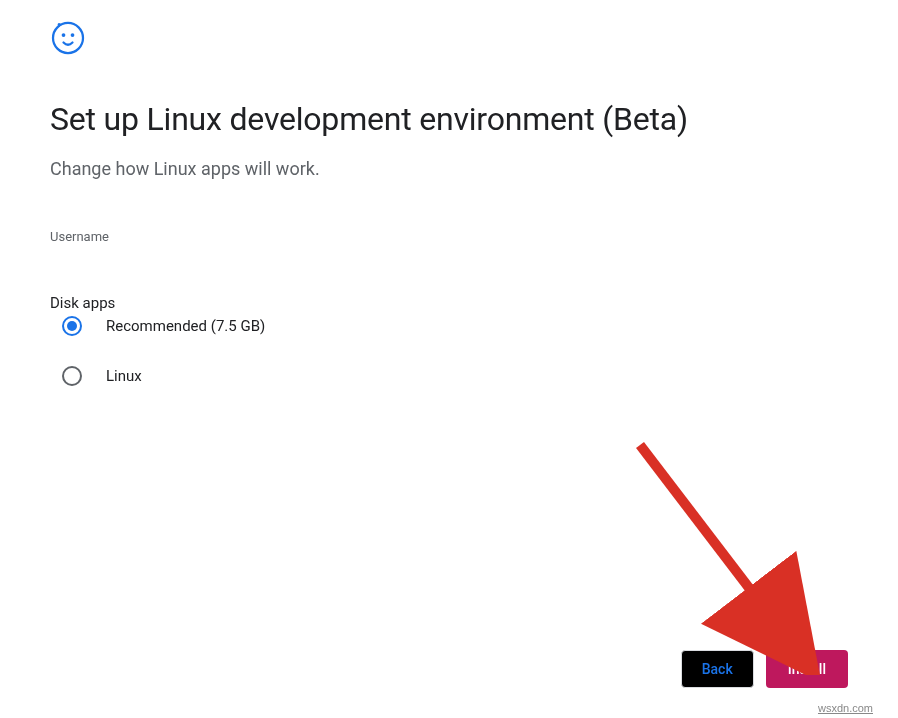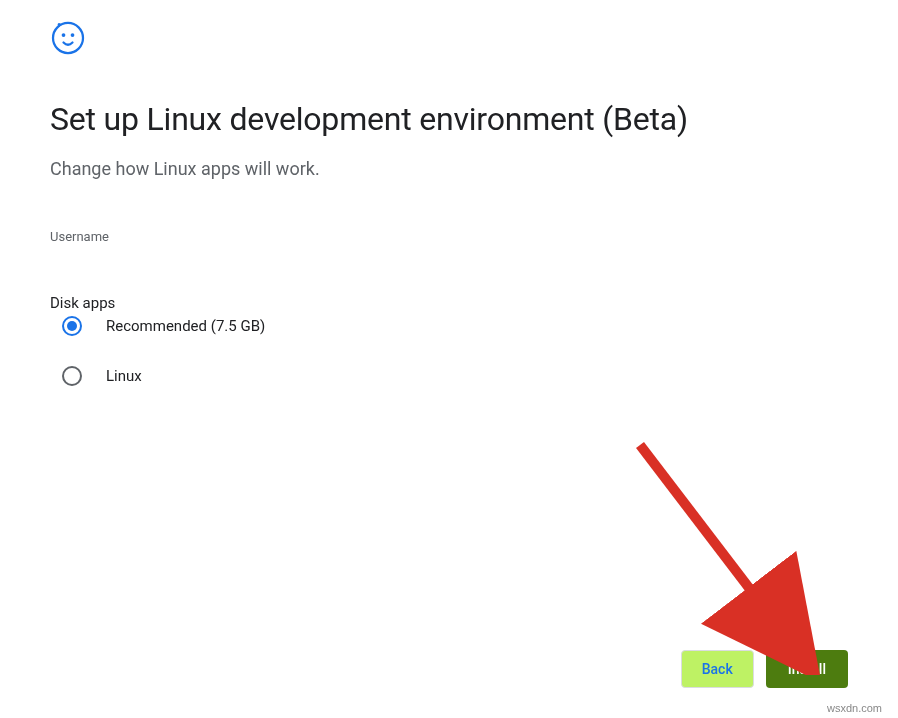--- a/index.html
+++ b/index.html
@@ -109,41 +109,42 @@
     }
     .btn {
       padding: 10px 20px;
       font-size: 14px;
       border-radius: 4px;
       cursor: pointer;
       font-family: inherit;
       font-weight: 500;
     }
     .btn-back {
-      background: #bef264;
+      background: #000000;
       color: #1a73e8;
       border: 1px solid #dadce0;
     }
     .btn-install {
-      background: #4d7c0f;
+      background: #be185d;
       color: #fff;
       border: none;
       padding: 10px 22px;
     }
     .arrow {
       position: absolute;
       pointer-events: none;
     }
     .watermark {
       position: absolute;
       bottom: 4px;
-      right: 16px;
+      right: 25px;
       font-size: 11px;
       color: #888;
       font-family: Arial, sans-serif;
+      text-decoration: underline;
     }
   </style>
 </head>
 <body>
 
 <div class="logo">
   <svg viewBox="0 0 48 48" fill="none">
     <circle cx="24" cy="24" r="20" stroke="#1a73e8" stroke-width="3" fill="none"></circle>
     <circle cx="18" cy="20" r="2.5" fill="#1a73e8"></circle>
     <circle cx="30" cy="20" r="2.5" fill="#1a73e8"></circle>

